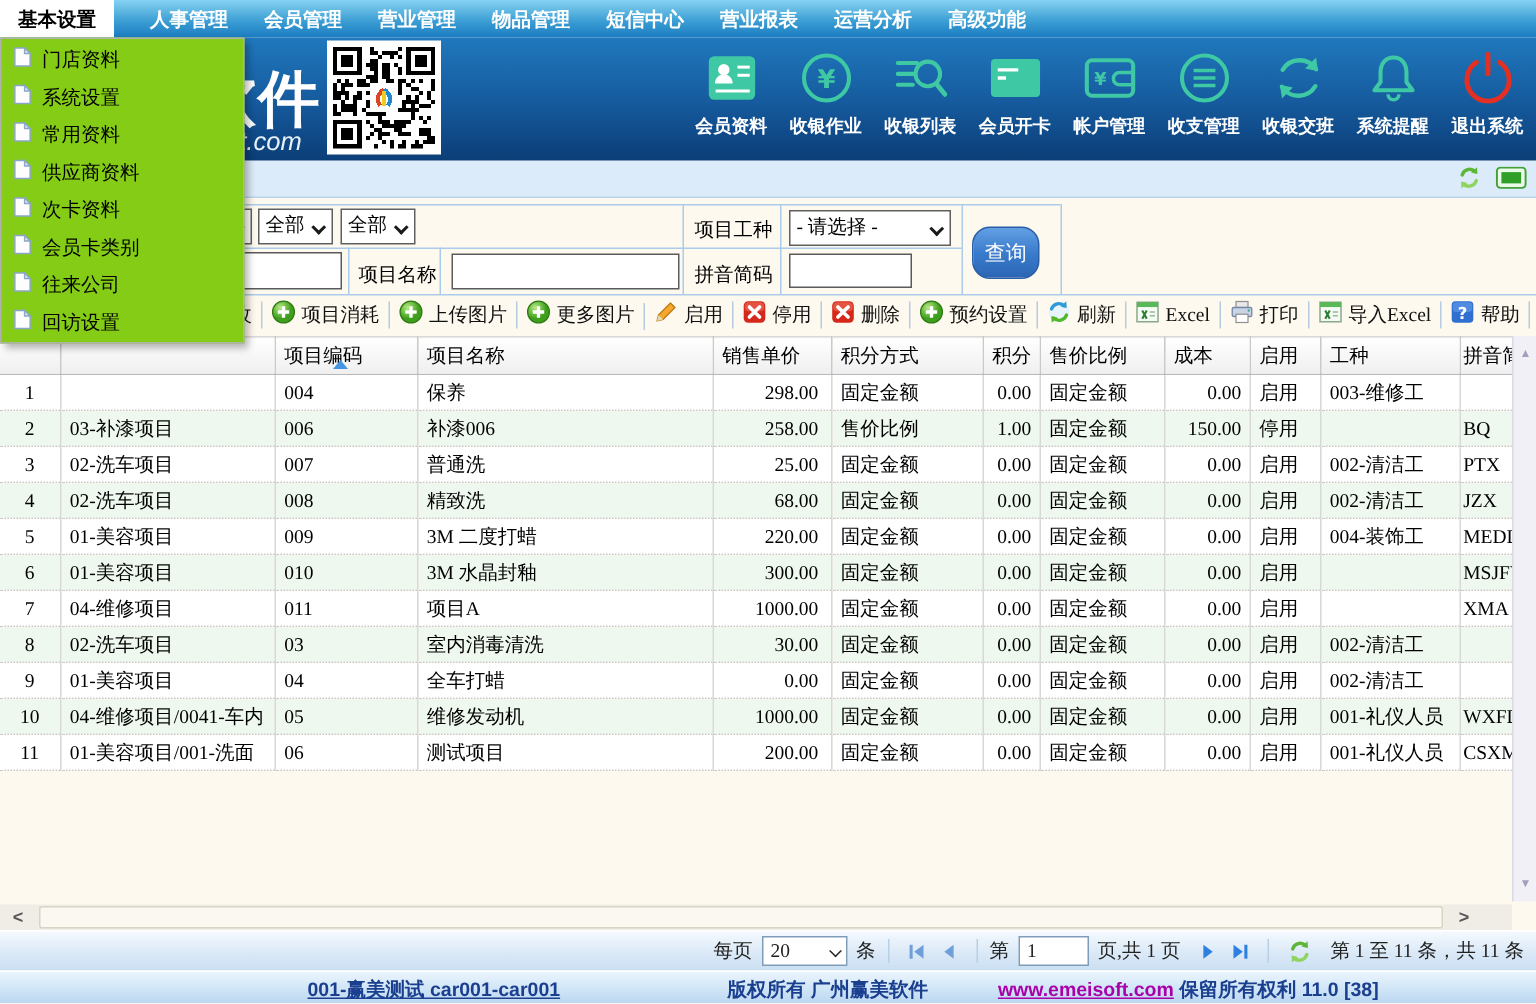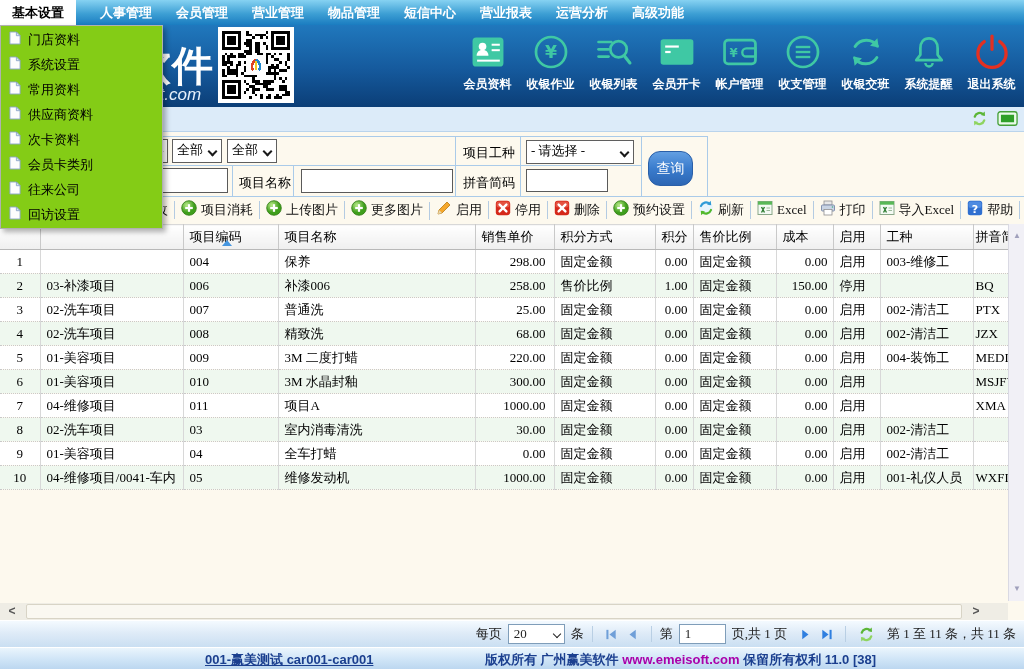--- a/index.html
+++ b/index.html
@@ -82,21 +82,21 @@
 .pp-sel { position:relative; width:57px; height:20px; border:1px solid #7f9db9; background:#fff; line-height:18px; padding-left:5px; margin:0 6px; cursor:pointer; }
 .pp-sel .chev { position:absolute; right:4px; top:6px; width:6px; height:6px; border-right:1.6px solid #222; border-bottom:1.6px solid #222; transform:rotate(45deg); }
 .pg-input { width:47px; height:20px; border:1px solid #7f9db9; background:#fff; line-height:18px; padding-left:5px; margin:0 6px; }
 
 
 .statusbar { position:absolute; left:0; top:647px; width:1024px; height:22px;
   background:linear-gradient(180deg,#eaf5fd 0%,#cde3f6 60%,#bcd7f0 100%); border-top:1px solid #fff;
   font-family:"Liberation Sans",sans-serif; font-weight:bold; font-size:13px; color:#1b3f8f; }
 .sb-store { position:absolute; left:205px; top:3px;text-decoration:underline; }
 .sb-right { position:absolute; left:485px; top:3px; white-space:nowrap; }
-.sb-link { color:#aa00aa; cursor:pointer; }
+.sb-link { color:#aa00aa; text-decoration:underline; cursor:pointer;margin-left:43px; }
 
 
 .dropdown { position:absolute; left:0; top:25px; width:163px; background:#84cc16; border:1px solid #b0b0b0;
   box-shadow:3px 3px 5px rgba(0,0,0,0.3); z-index:50; padding:1px 0; }
 .dropdown .ditem { height:25px; display:flex; align-items:center; gap:7px; padding-left:8px; cursor:pointer; color:#000; font-size:13px; }
 .dropdown .ditem.selected { background:linear-gradient(180deg,#7ab2ec 0%,#4684d6 55%,#2e6fc6 100%);
   border:2px solid #dd0000; color:#fff; padding-left:6px; }
 </style>
 </head>
 <body>
@@ -761,20 +761,34 @@
           <td class="c3">维修发动机</td>
         <td class="c4">1000.00</td>
           <td class="c5">固定金额</td>
         <td class="c6">0.00</td>
           <td class="c7">固定金额</td>
         <td class="c8">0.00</td>
           <td class="c9">启用</td>
         <td class="c10">001-礼仪人员</td>
           <td class="c11">WXFDJ</td>
       </tr>
+        <tr class="odd">
+        <td class="c0">11</td>
+          <td class="c1">01-美容项目/001-洗面</td>
+        <td class="c2">06</td>
+          <td class="c3">测试项目</td>
+        <td class="c4">200.00</td>
+          <td class="c5">固定金额</td>
+        <td class="c6">0.00</td>
+          <td class="c7">固定金额</td>
+        <td class="c8">0.00</td>
+          <td class="c9">启用</td>
+        <td class="c10">001-礼仪人员</td>
+          <td class="c11">CSXM</td>
+      </tr>
       </tbody>
   </table>
   <div class="sort-arrow"></div>
 
   <div class="vscroll">
     <div class="arr up">▲</div>
     <div class="arr down">▼</div>
   </div>
   <div class="hscroll">
     <div class="thumb"></div>

